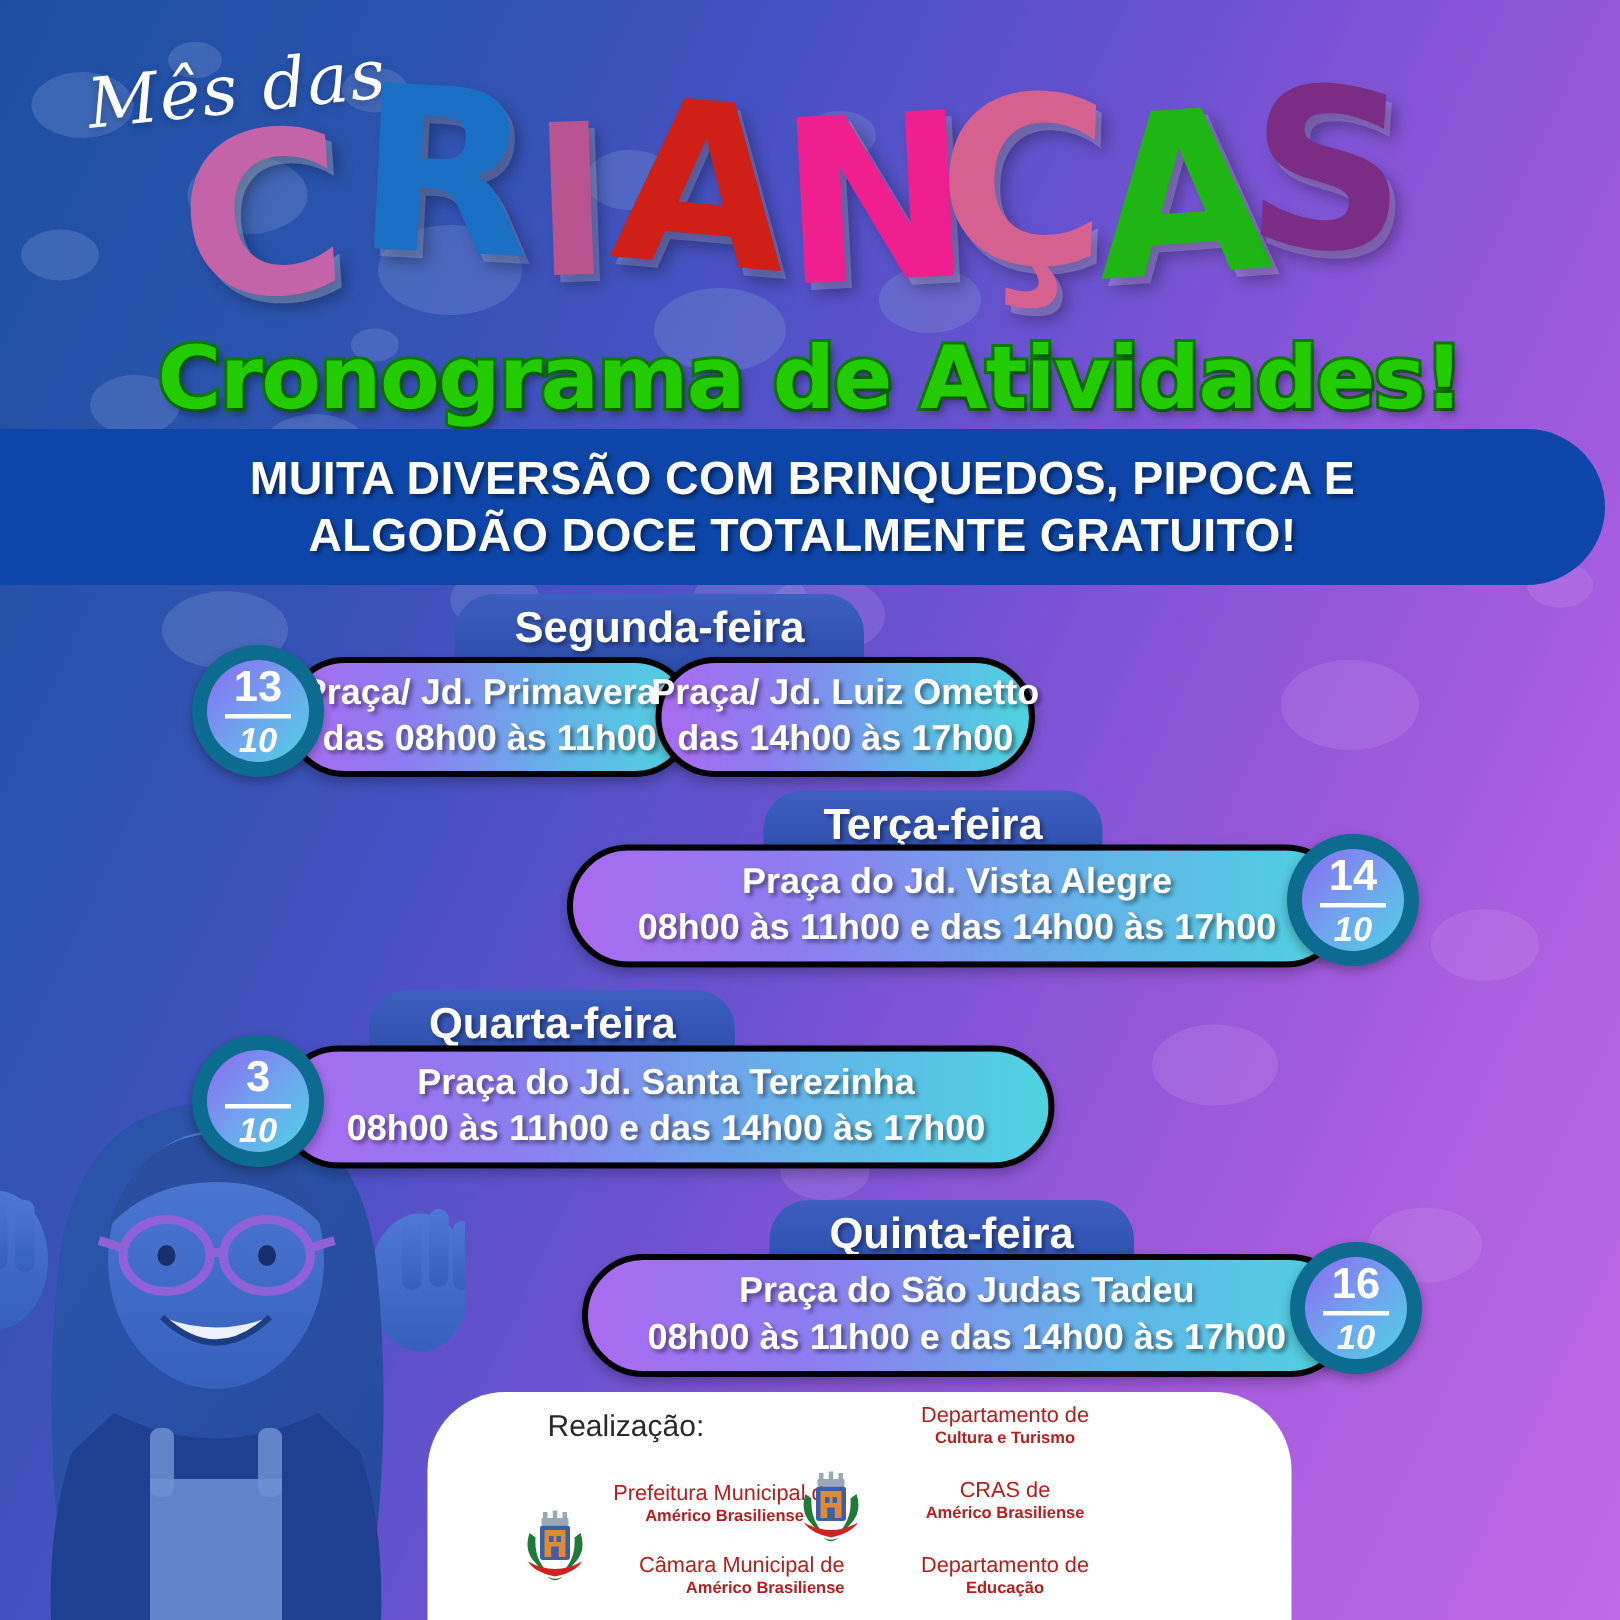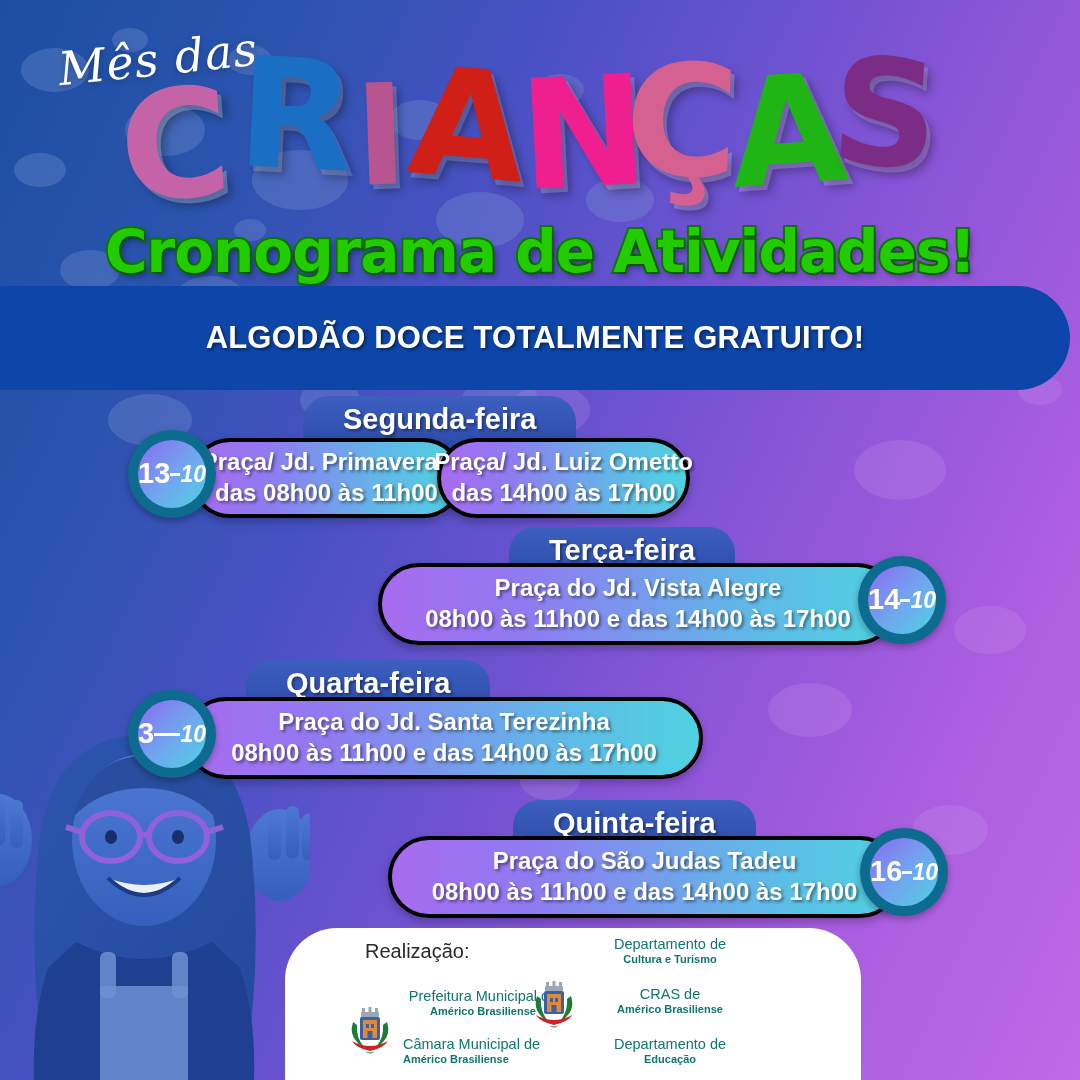--- a/index.html
+++ b/index.html
@@ -135,48 +135,48 @@
   .datebadge{
     position:absolute;
     width:88px;height:88px;border-radius:50%;
     background:#0d6b8f;
     display:flex;align-items:center;justify-content:center;
     box-shadow:0 3px 7px rgba(0,0,0,.3);
   }
   .datebadge .inner{
     width:68px;height:68px;border-radius:50%;
     background:linear-gradient(135deg,#8a6bf2 0%,#6fa8ee 55%,#4fd0e4 100%);
-    display:flex;flex-direction:row;align-items:center;justify-content:center;
+    display:flex;flex-direction:column;align-items:center;justify-content:center;
     color:#ffffff;font-family:"Liberation Sans", sans-serif;font-weight:700;
     line-height:1;
   }
   .datebadge .d{font-size:29px;padding-bottom:1px;}
   .datebadge .bar{width:44px;height:3px;background:#ffffff;margin:2px 0;}
   .datebadge .m{font-size:23px;padding-top:1px;font-style:italic;}
 
   
   .footer{
     position:absolute;left:285px;top:928px;width:576px;height:152px;
     background:#ffffff;
     border-radius:52px 52px 0 0;
   }
   .realizacao{
     position:absolute;left:80px;top:12px;
     font-family:"Liberation Sans", sans-serif;
     font-size:20px;color:#2a2a2a;
   }
-  .fcol{position:absolute;font-family:"Liberation Sans", sans-serif;color:#0f766e;}
+  .fcol{position:absolute;font-family:"Liberation Sans", sans-serif;color:#b91c1c;}
   .fline-top{font-size:14.5px;font-weight:400;line-height:1.18;}
   .fline-bot{font-size:11px;font-weight:700;line-height:1.18;}
 
   .brasao{position:absolute;width:46px;height:50px;}
 
   
   .fb-pref{left:118px;top:60px;width:160px;text-align:center;}
-  .fb-cam {left:118px;top:108px;width:160px;text-align:left;}
+  .fb-cam {left:118px;top:108px;width:160px;text-align:right;}
   .fb-cult{left:300px;top:8px; width:170px;text-align:center;}
   .fb-cras{left:300px;top:58px;width:170px;text-align:center;}
   .fb-educ{left:300px;top:108px;width:170px;text-align:center;}
 </style>
 </head>
 <body>
 
 <div class="poster">
 
   <svg class="splatter" viewBox="0 0 680 520" xmlns="http://www.w3.org/2000/svg" aria-hidden="true">
@@ -277,20 +277,21 @@
     <span class="L5">N</span>
     <span class="L6">Ç</span>
     <span class="L7">A</span>
     <span class="L8">S</span>
   </div>
 
   <div class="cronograma">Cronograma de Atividades!</div>
 
   <div class="banner">
     <div class="banner-text">
+      <div>MUITA DIVERSÃO COM BRINQUEDOS, PIPOCA E</div>
       <div>ALGODÃO DOCE TOTALMENTE GRATUITO!</div>
     </div>
   </div>
 
   <div class="row">
     <div class="daytag" style="left:303px;top:396px;">Segunda-feira</div>
 
     <div class="pill" style="left:190px;top:438px;width:265px;height:72px;">
       <div class="pill-text">
         <div>Praça/ Jd. Primaveras</div>

